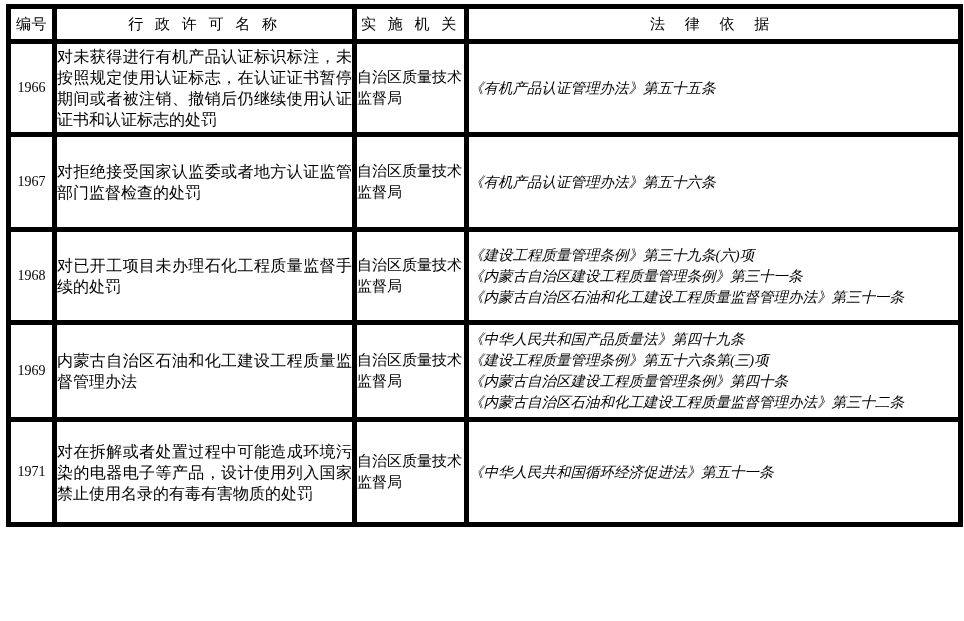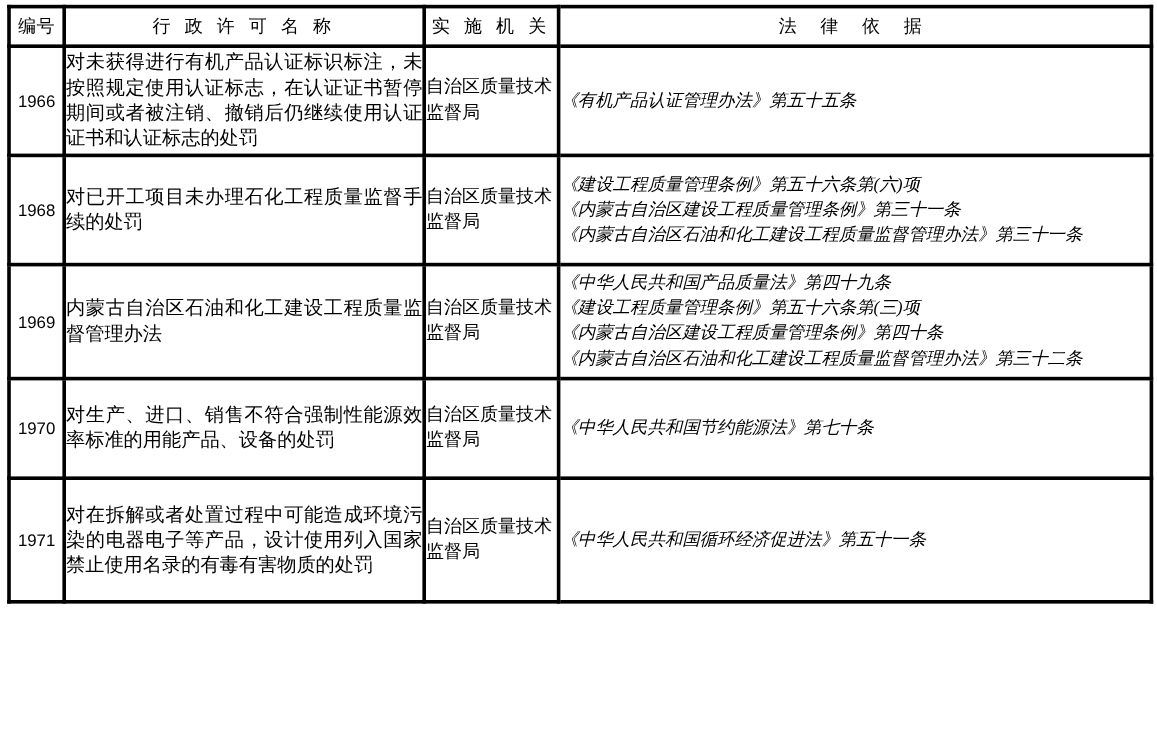--- a/index.html
+++ b/index.html
@@ -21,21 +21,21 @@
     box-sizing: border-box;
   }
   table.permit-table {
     border-collapse: collapse;
     table-layout: fixed;
     width: 952px;
     margin: 4px 6px 0 6px;
   }
   table.permit-table td,
   table.permit-table th {
-    border: 3px solid #000000;
+    border: 5px solid #000000;
     vertical-align: middle;
     padding: 0;
   }
   
   col.c-id      { width: 46px; }
   col.c-name    { width: 300px; }
   col.c-agency  { width: 112px; }
   col.c-basis   { width: 494px; }
 
   thead th {
@@ -47,21 +47,21 @@
   }
   th .spaced {
     letter-spacing: 4px;
   }
   th .spaced-wide {
     letter-spacing: 8px;
   }
   td.id-cell {
     text-align: center;
     font-size: 14px;
-    font-family: Liberation Sans, sans-serif;
+    font-family: Liberation Serif, serif;
     color: #000;
   }
   td.name-cell {
     font-size: 16px;
     line-height: 21px;
     padding: 6px 7px 6px 8px;
     text-align: justify;
   }
   td.agency-cell {
     font-size: 15px;
@@ -106,49 +106,49 @@
     </thead>
     <tbody>
       <tr class="r-1966">
         <td class="id-cell">1966</td>
         <td class="name-cell">对未获得进行有机产品认证标识标注，未按照规定使用认证标志，在认证证书暂停期间或者被注销、撤销后仍继续使用认证证书和认证标志的处罚</td>
         <td class="agency-cell">自治区质量技术监督局</td>
         <td class="basis-cell">
           <div class="basis-line">《有机产品认证管理办法》第五十五条</div>
         </td>
       </tr>
+      <tr class="r-1967">
+        <td class="id-cell">1967</td>
+        <td class="name-cell">对拒绝接受国家认监委或者地方认证监管部门监督检查的处罚</td>
+        <td class="agency-cell">自治区质量技术监督局</td>
+        <td class="basis-cell">
+          <div class="basis-line">《有机产品认证管理办法》第五十六条</div>
+        </td>
+      </tr>
       <tr class="r-1968">
         <td class="id-cell">1968</td>
         <td class="name-cell">对已开工项目未办理石化工程质量监督手续的处罚</td>
         <td class="agency-cell">自治区质量技术监督局</td>
         <td class="basis-cell">
-          <div class="basis-line">《建设工程质量管理条例》第五十六条第(六)项</div>
+          <div class="basis-line">《建设工程质量管理条例》第三十九条(六)项</div>
           <div class="basis-line">《内蒙古自治区建设工程质量管理条例》第三十一条</div>
           <div class="basis-line">《内蒙古自治区石油和化工建设工程质量监督管理办法》第三十一条</div>
         </td>
       </tr>
       <tr class="r-1969">
         <td class="id-cell">1969</td>
         <td class="name-cell">内蒙古自治区石油和化工建设工程质量监督管理办法</td>
         <td class="agency-cell">自治区质量技术监督局</td>
         <td class="basis-cell">
           <div class="basis-line">《中华人民共和国产品质量法》第四十九条</div>
           <div class="basis-line">《建设工程质量管理条例》第五十六条第(三)项</div>
           <div class="basis-line">《内蒙古自治区建设工程质量管理条例》第四十条</div>
           <div class="basis-line">《内蒙古自治区石油和化工建设工程质量监督管理办法》第三十二条</div>
         </td>
       </tr>
-      <tr class="r-1970">
-        <td class="id-cell">1970</td>
-        <td class="name-cell">对生产、进口、销售不符合强制性能源效率标准的用能产品、设备的处罚</td>
-        <td class="agency-cell">自治区质量技术监督局</td>
-        <td class="basis-cell">
-          <div class="basis-line">《中华人民共和国节约能源法》第七十条</div>
-        </td>
-      </tr>
       <tr class="r-1971">
         <td class="id-cell">1971</td>
         <td class="name-cell">对在拆解或者处置过程中可能造成环境污染的电器电子等产品，设计使用列入国家禁止使用名录的有毒有害物质的处罚</td>
         <td class="agency-cell">自治区质量技术监督局</td>
         <td class="basis-cell">
           <div class="basis-line">《中华人民共和国循环经济促进法》第五十一条</div>
         </td>
       </tr>
     </tbody>
   </table>

